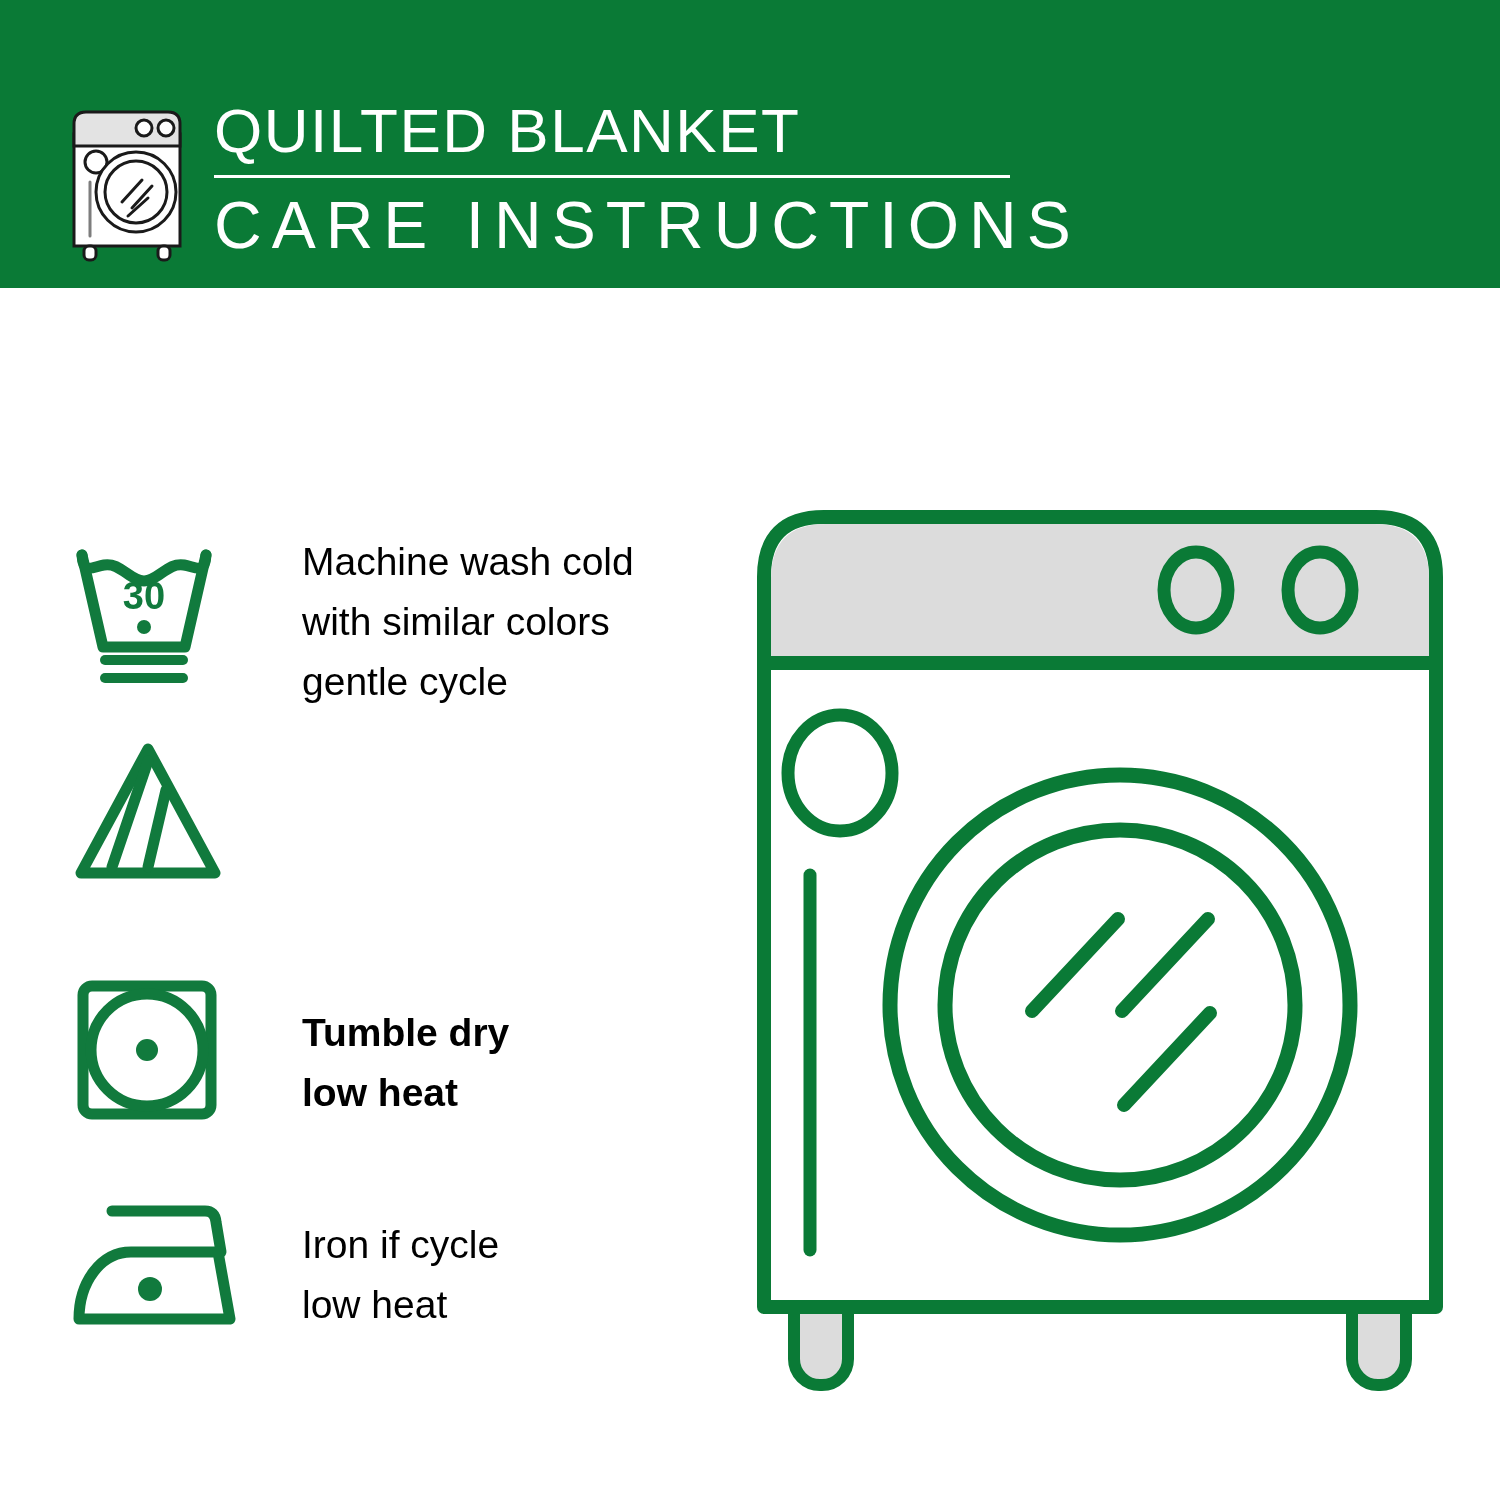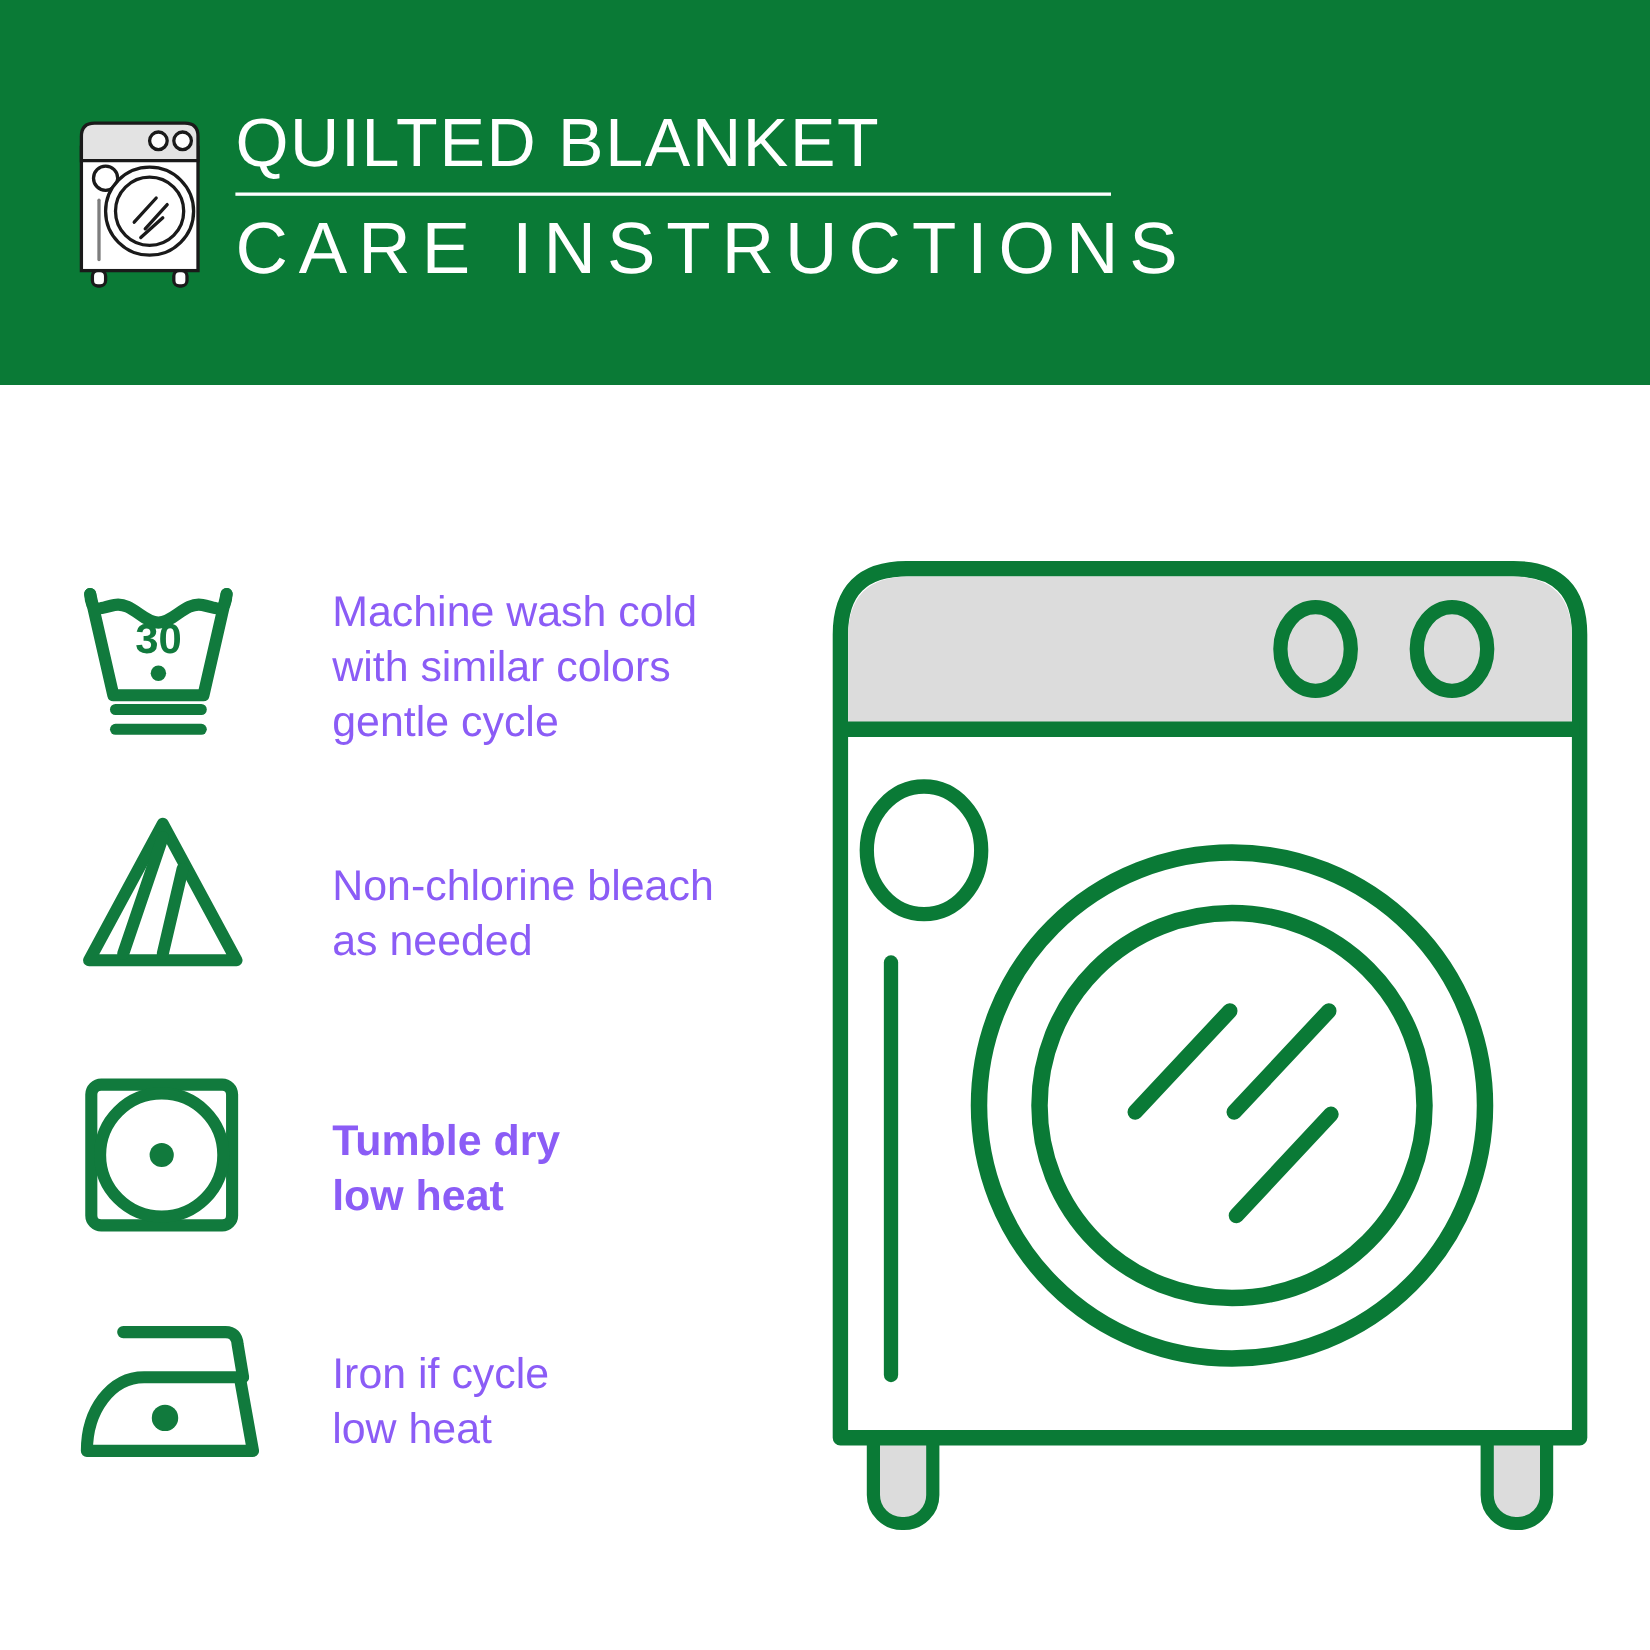--- a/index.html
+++ b/index.html
@@ -16,21 +16,21 @@
     height: 1500px;
     background: #ffffff;
     overflow: hidden;
   }
 
   
   #header-band {
     position: absolute;
     left: 0; top: 0;
     width: 1500px;
-    height: 350px;
+    height: 288px;
     background: #0a7a36;
   }
   #header-logo {
     position: absolute;
     left: 62px;
     top: 100px;
     width: 130px;
     height: 165px;
   }
   #header-text-block {
@@ -75,24 +75,24 @@
     align-items: center;
   }
   .care-symbol {
     width: 170px;
     flex: 0 0 170px;
     display: flex;
     align-items: flex-start;
     justify-content: flex-start;
   }
   .care-text {
-    color: #8b5cf6;
+    color: #000000;
     font-family: "Liberation Sans", sans-serif;
     font-size: 39px;
-    line-height: 50px;
+    line-height: 60px;
     font-weight: 400;
     padding-left: 62px;
     white-space: pre-line;
   }
   #row-wash  { top: 520px; }
   #row-bleach{ top: 735px; }
   #row-dry   { top: 975px; }
   #row-iron  { top: 1190px; }
 
   #row-wash .care-text   { padding-top: 12px; }
@@ -172,22 +172,20 @@
   <div class="care-row" id="row-bleach">
     <div class="care-symbol">
       <svg viewBox="0 0 170 150" width="170" height="150" xmlns="http://www.w3.org/2000/svg">
 
         <path d="M78 14 L145 138 L11 138 Z" fill="none" stroke="#117a3d" stroke-width="11" stroke-linejoin="round"></path>
 
         <line x1="78" y1="26" x2="42" y2="132" stroke="#117a3d" stroke-width="11" stroke-linecap="round"></line>
         <line x1="96" y1="55" x2="78" y2="132" stroke="#117a3d" stroke-width="11" stroke-linecap="round"></line>
       </svg>
     </div>
-    <div class="care-text">Non-chlorine bleach
-as needed</div>
   </div>
 
   <div class="care-row" id="row-dry">
     <div class="care-symbol">
       <svg viewBox="0 0 170 150" width="170" height="150" xmlns="http://www.w3.org/2000/svg">
         <rect x="13" y="11" width="128" height="128" rx="9" fill="none" stroke="#117a3d" stroke-width="11"></rect>
         <circle cx="77" cy="75" r="56" fill="none" stroke="#117a3d" stroke-width="11"></circle>
         <circle cx="77" cy="75" r="11" fill="#117a3d"></circle>
       </svg>
     </div>

